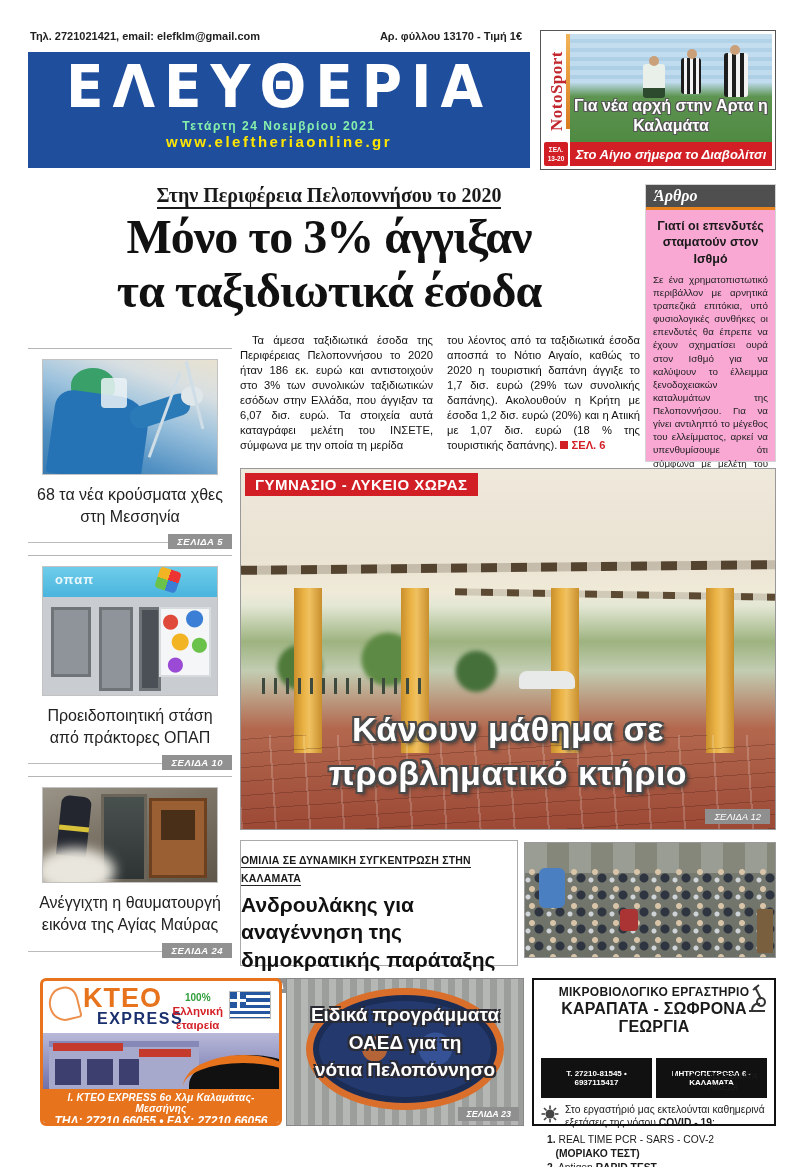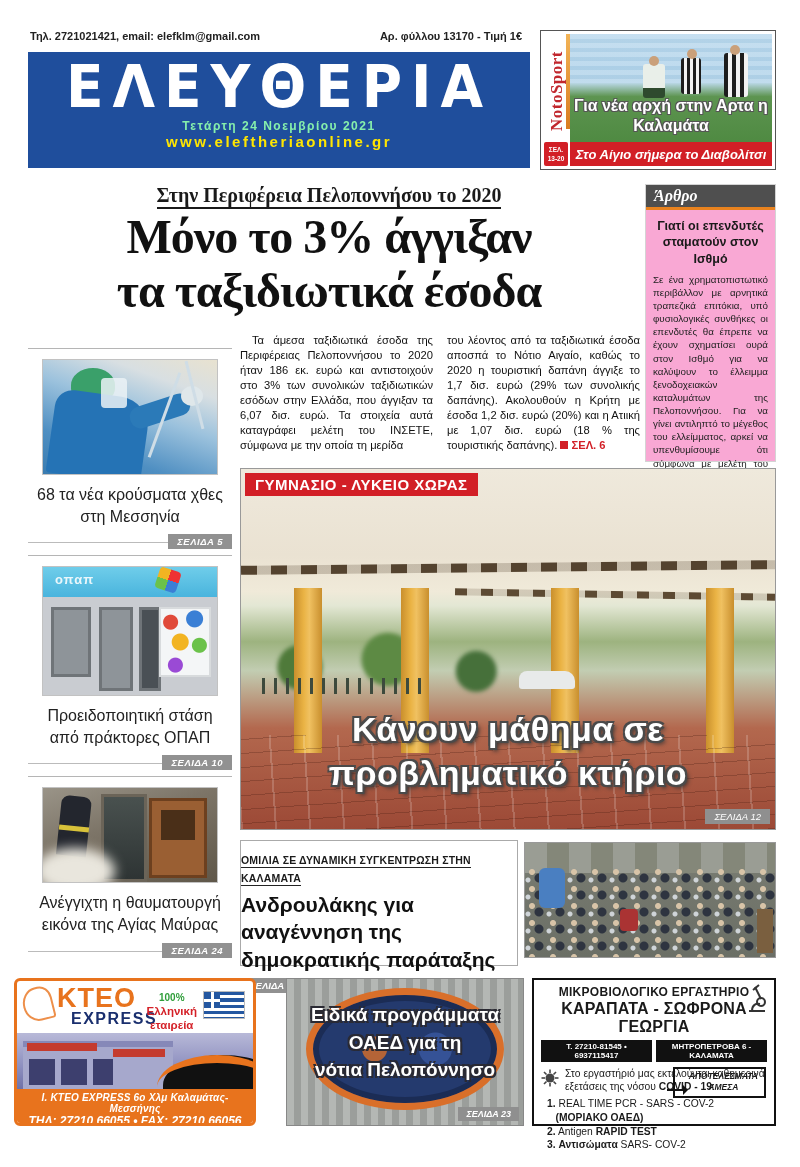--- a/index.html
+++ b/index.html
@@ -153,21 +153,21 @@
   .crowd .heads { position:absolute; left:0; top:20%; width:100%; height:80%;
            background-image:radial-gradient(circle at 7px 6px,#d8c4a8 0 2.5px,transparent 3.5px),
                             radial-gradient(circle at 14px 12px,#2e3440 0 4px,transparent 5px),
                             radial-gradient(circle at 3px 14px,#cfd4d8 0 2px,transparent 3px);
            background-size:21px 17px; }
   .crowd .cam { position:absolute; left:14px; top:22%; width:26px; height:40px; background:#4a7fc1; border-radius:6px; }
   .crowd .red { position:absolute; left:38%; top:58%; width:18px; height:22px; background:#a33; border-radius:4px; }
   .crowd .pod { position:absolute; right:2px; bottom:4px; width:16px; height:44px; background:#7a5f3f; }
 
   
-  .kteo { position:absolute; left:14px; top:978px; width:242px; height:148px; border:3px solid #e8731d;
+  .kteo { position:absolute; left:40px; top:978px; width:242px; height:148px; border:3px solid #e8731d;
           border-radius:6px; background:#fff; overflow:hidden; }
   .kteo-top { position:relative; height:52px; }
   .kteo-logo1 { position:absolute; left:40px; top:2px; color:#e8731d; font-weight:900; font-size:27px; letter-spacing:1px; }
   .kteo-logo2 { position:absolute; left:54px; top:29px; color:#1a2f6e; font-weight:900; font-size:16px; letter-spacing:1.5px; }
   .kteo-sketch { position:absolute; left:6px; top:6px; width:30px; height:34px;
           border:2px solid #e8731d; border-radius:50% 40% 10% 50%; transform:rotate(-14deg); opacity:.8; }
   .kteo-claim { position:absolute; right:56px; top:6px; text-align:center; line-height:1.15; }
   .kteo-claim .pct { color:#2f9e3a; font-weight:bold; font-size:10px; }
   .kteo-claim .txt { color:#d42027; font-weight:bold; font-size:11.5px; display:block; }
   .flag { position:absolute; right:8px; top:10px; width:42px; height:28px;
@@ -197,21 +197,21 @@
           font-size:19px; line-height:1.45;
           text-shadow:-2px -2px 0 #2a2a33,2px -2px 0 #2a2a33,-2px 2px 0 #2a2a33,2px 2px 0 #2a2a33; }
   .oaed .badge3 { position:absolute; right:4px; bottom:4px; background:#8f8f8f; color:#fff; font-weight:bold;
           font-style:italic; font-size:9px; padding:2px 8px; }
 
   .lab { position:absolute; left:532px; top:978px; width:244px; height:148px; border:2px solid #111;
          background:#fff; padding:5px 7px; }
   .lab-t1 { text-align:center; font-size:12px; font-weight:bold; letter-spacing:.3px; }
   .lab-t2 { text-align:center; font-size:16px; font-weight:bold; letter-spacing:.2px; margin-top:1px; }
   .lab-badges { display:flex; gap:4px; margin-top:4px; }
-  .lab-badges span { background:#111; color:#fff; font-size:8px; font-weight:bold; padding:2px 5px; flex:1; text-align:center; }
+  .lab-badges span { background:#111; color:#fff; font-size:8px; font-weight:bold; padding:11px 5px; flex:1; text-align:center;margin-top:18px; }
   .lab-intro { font-size:10.3px; line-height:1.3; margin-top:5px; padding-left:24px; position:relative; }
   .lab-intro svg { position:absolute; left:0; top:2px; }
   .lab-list { font-size:10.3px; line-height:1.35; margin-top:3px; padding-left:6px; }
   .lab-list b { font-weight:bold; }
   .lab-num { font-weight:bold; }
   .lab-results { position:absolute; right:8px; bottom:26px; border:2px solid #111; padding:2px 6px 3px 14px;
                  font-size:8.5px; font-weight:bold; font-style:italic; line-height:1.3; text-align:center; }
   .lab-results .arr { position:absolute; left:-8px; bottom:5px; width:20px; height:2px; background:#111; }
   .lab-results .arr:after { content:""; position:absolute; right:-6px; top:-4px; border:5px solid transparent; border-left-color:#111; }
   .lab-scope { position:absolute; right:6px; top:4px; }
@@ -430,21 +430,21 @@
             <line x1="14" y1="9" x2="17.5" y2="9"></line>
           <line x1="3" y1="3" x2="5.5" y2="5.5"></line>
             <line x1="12.5" y1="12.5" x2="15" y2="15"></line>
           <line x1="15" y1="3" x2="12.5" y2="5.5"></line>
             <line x1="5.5" y1="12.5" x2="3" y2="15"></line>
         </g>
       </svg>
       <span>Στο εργαστήριό μας εκτελούνται καθημερινά εξετάσεις της νόσου </span><b>COVID - 19</b><span>:</span>
     </div>
     <div class="lab-list">
-      <div><span class="lab-num">1.</span> <span>REAL TIME PCR - SARS - COV-2</span><br>&nbsp;&nbsp;&nbsp;<b>(ΜΟΡΙΑΚΟ ΟΑΕΔ)</b></div>
+      <div><span class="lab-num">1.</span> <span>REAL TIME PCR - SARS - COV-2</span><br>&nbsp;&nbsp;&nbsp;<b>(ΜΟΡΙΑΚΟ ΤΕΣΤ)</b></div>
       <div><span class="lab-num">2.</span> <span>Antigen </span><b>RAPID TEST</b></div>
       <div><span class="lab-num">3.</span> <b>Αντισώματα </b><span>SARS- COV-2</span></div>
     </div>
     <div class="lab-results">
       <div class="arr"></div>
       <div>ΑΠΟΤΕΛΕΣΜΑΤΑ</div>
       <div>ΑΜΕΣΑ</div>
     </div>
   </div>
 

